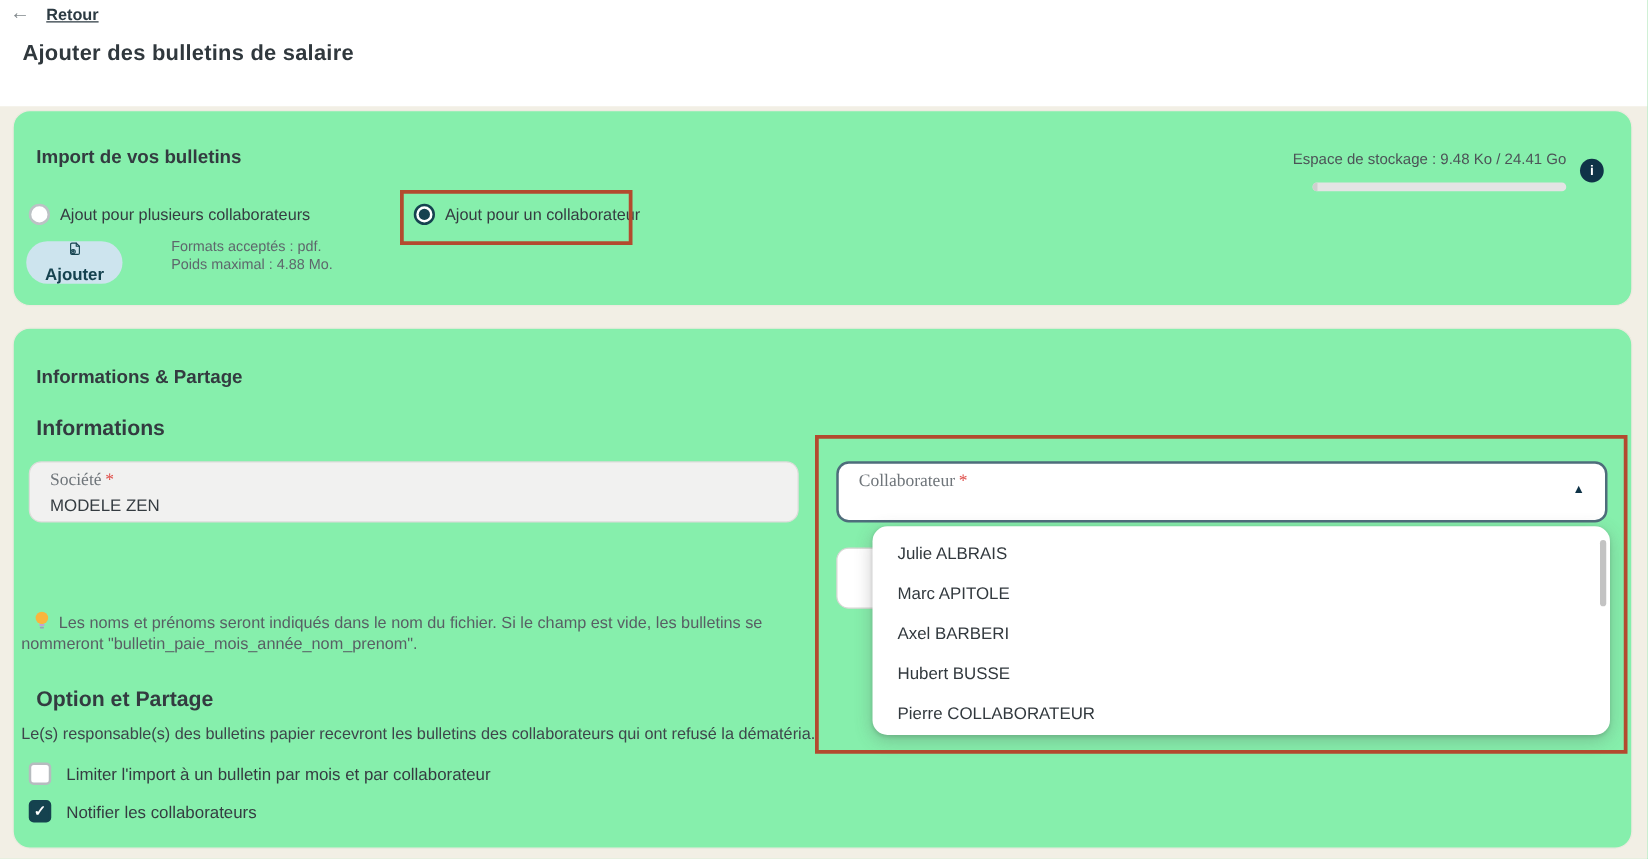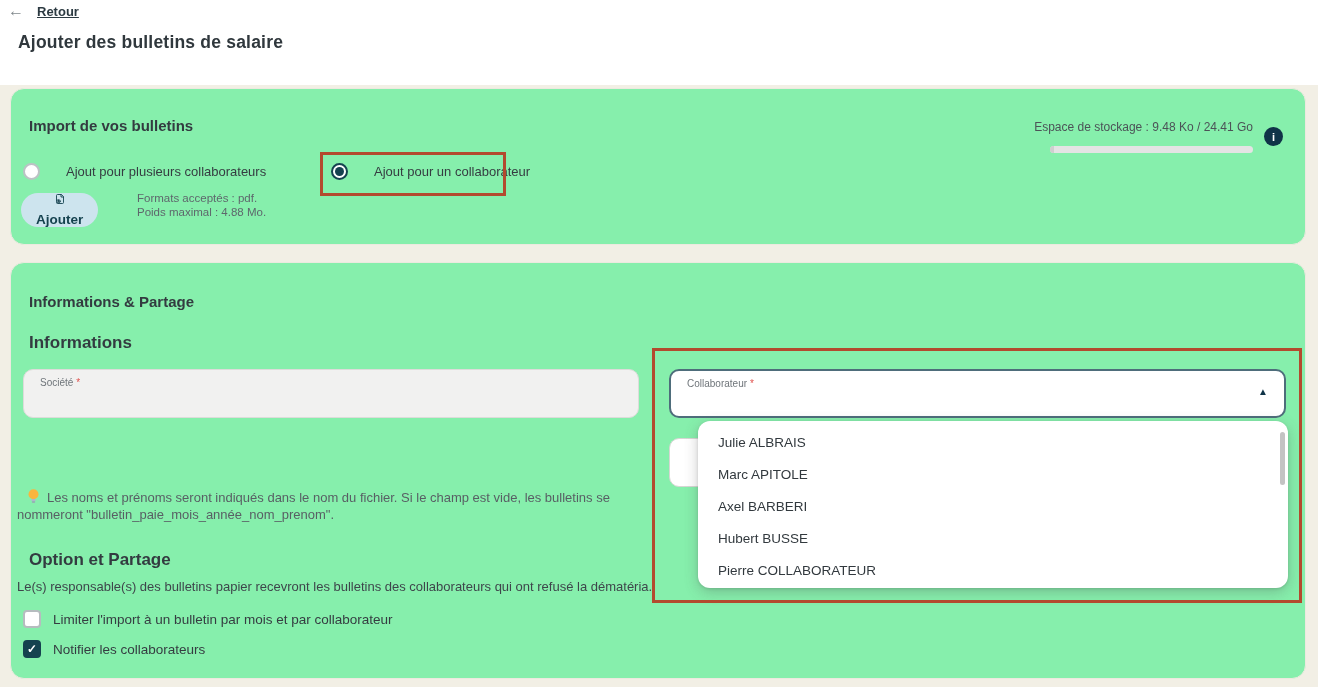--- a/index.html
+++ b/index.html
@@ -27,36 +27,36 @@
                display:flex; align-items:center; justify-content:center; cursor:pointer; }
   .progress { position:absolute; right:52px; top:57px; width:203px; height:7px; background:#e4e4e4; border-radius:4px; overflow:hidden; }
   .progress-fill { width:2%; height:100%; background:#cfcfcf; }
 
   .radio-row { position:absolute; display:flex; align-items:center; gap:8px; cursor:pointer; height:20px; }
   .radio-row.multi { left:12px; top:72px; }
   .radio-row.single { left:320px; top:72px; }
   .radio { width:17px; height:17px; border:2px solid #bcc2c5; border-radius:50%; background:#fff; flex:0 0 auto; position:relative; }
   .radio.selected { border-color:#15424f; }
   .radio.selected::after { content:""; position:absolute; left:2px; top:2px; width:9px; height:9px; border-radius:50%; background:#15424f; }
-  .radio-label { font-size:13px; color:#353c41; white-space:nowrap;margin-left:18px; }
+  .radio-label { font-size:13px; color:#353c41; white-space:nowrap; }
 
   .add-btn { position:absolute; left:10px; top:104px; height:34px; padding:0 15px; border:none; border-radius:17px;
              background:#cde4ee; color:#15424f; font-family:"Liberation Sans",sans-serif; font-size:13.5px; font-weight:bold;
              display:inline-flex; align-items:center; gap:7px; cursor:pointer;flex-direction:column; }
   .formats { position:absolute; left:126px; top:102px; font-size:11.5px; color:#5e676c; line-height:14px; }
 
   
   .c2-title { left:18px; top:30px; }
   .h-informations { left:18px; top:70px; }
   .field { position:absolute; border-radius:10px; background:#fff; }
   .field-societe { left:12px; top:106px; width:616px; height:49px; background:#f1f1f0; border:1px solid #dddcda; }
   .field-collab { left:658px; top:106px; width:617px; height:49px; border:2px solid #4e6d7b; z-index:5; }
   .field-nom { left:12px; top:175px; width:616px; height:49px; border:1px solid #d7d6d4; }
   .field-hidden { left:658px; top:175px; width:617px; height:49px; border:1px solid #d7d6d4; z-index:1; }
-  .f-label { margin:7px 0 0 16px; font-size:10px; color:#6f757a; }
+  .f-label { margin:7px 0 0 16px; font-size:14px; color:#6f757a;font-family:Liberation Serif, serif; }
   .req { color:#e0524e; margin-left:3px; }
   .f-value { margin:4px 0 0 16px; font-size:13.5px; color:#343b40; }
   .caret { position:absolute; right:16px; top:16px; font-size:10px; color:#0f3347; line-height:10px; }
 
   .tip { position:absolute; left:6px; top:226px; width:624px; font-size:13px; color:#585f64; line-height:17px; }
   .tip svg { vertical-align:-2px; margin:0 7px 0 10px; }
   .h-option { left:18px; top:287px; }
   .option-text { position:absolute; left:6px; top:316px; font-size:13px; color:#3e464b; white-space:nowrap; }
 
   .check-row { position:absolute; display:flex; align-items:center; gap:12px; cursor:pointer; height:20px; }
@@ -127,20 +127,21 @@
   </section>
 
   <section class="card card2">
     <h2 class="c2-title">Informations &amp; Partage</h2>
     <h3 class="h-informations">Informations</h3>
 
     <div class="field field-societe">
       <div class="f-label">
         <span>Société</span><span class="req">*</span>
       </div>
+      <div class="f-value">MODELE ZEN</div>
     </div>
 
     <div class="field field-collab">
       <div class="f-label">
         <span>Collaborateur</span><span class="req">*</span>
       </div>
       <div class="f-value"></div>
       <span class="caret">▲</span>
     </div>
 

